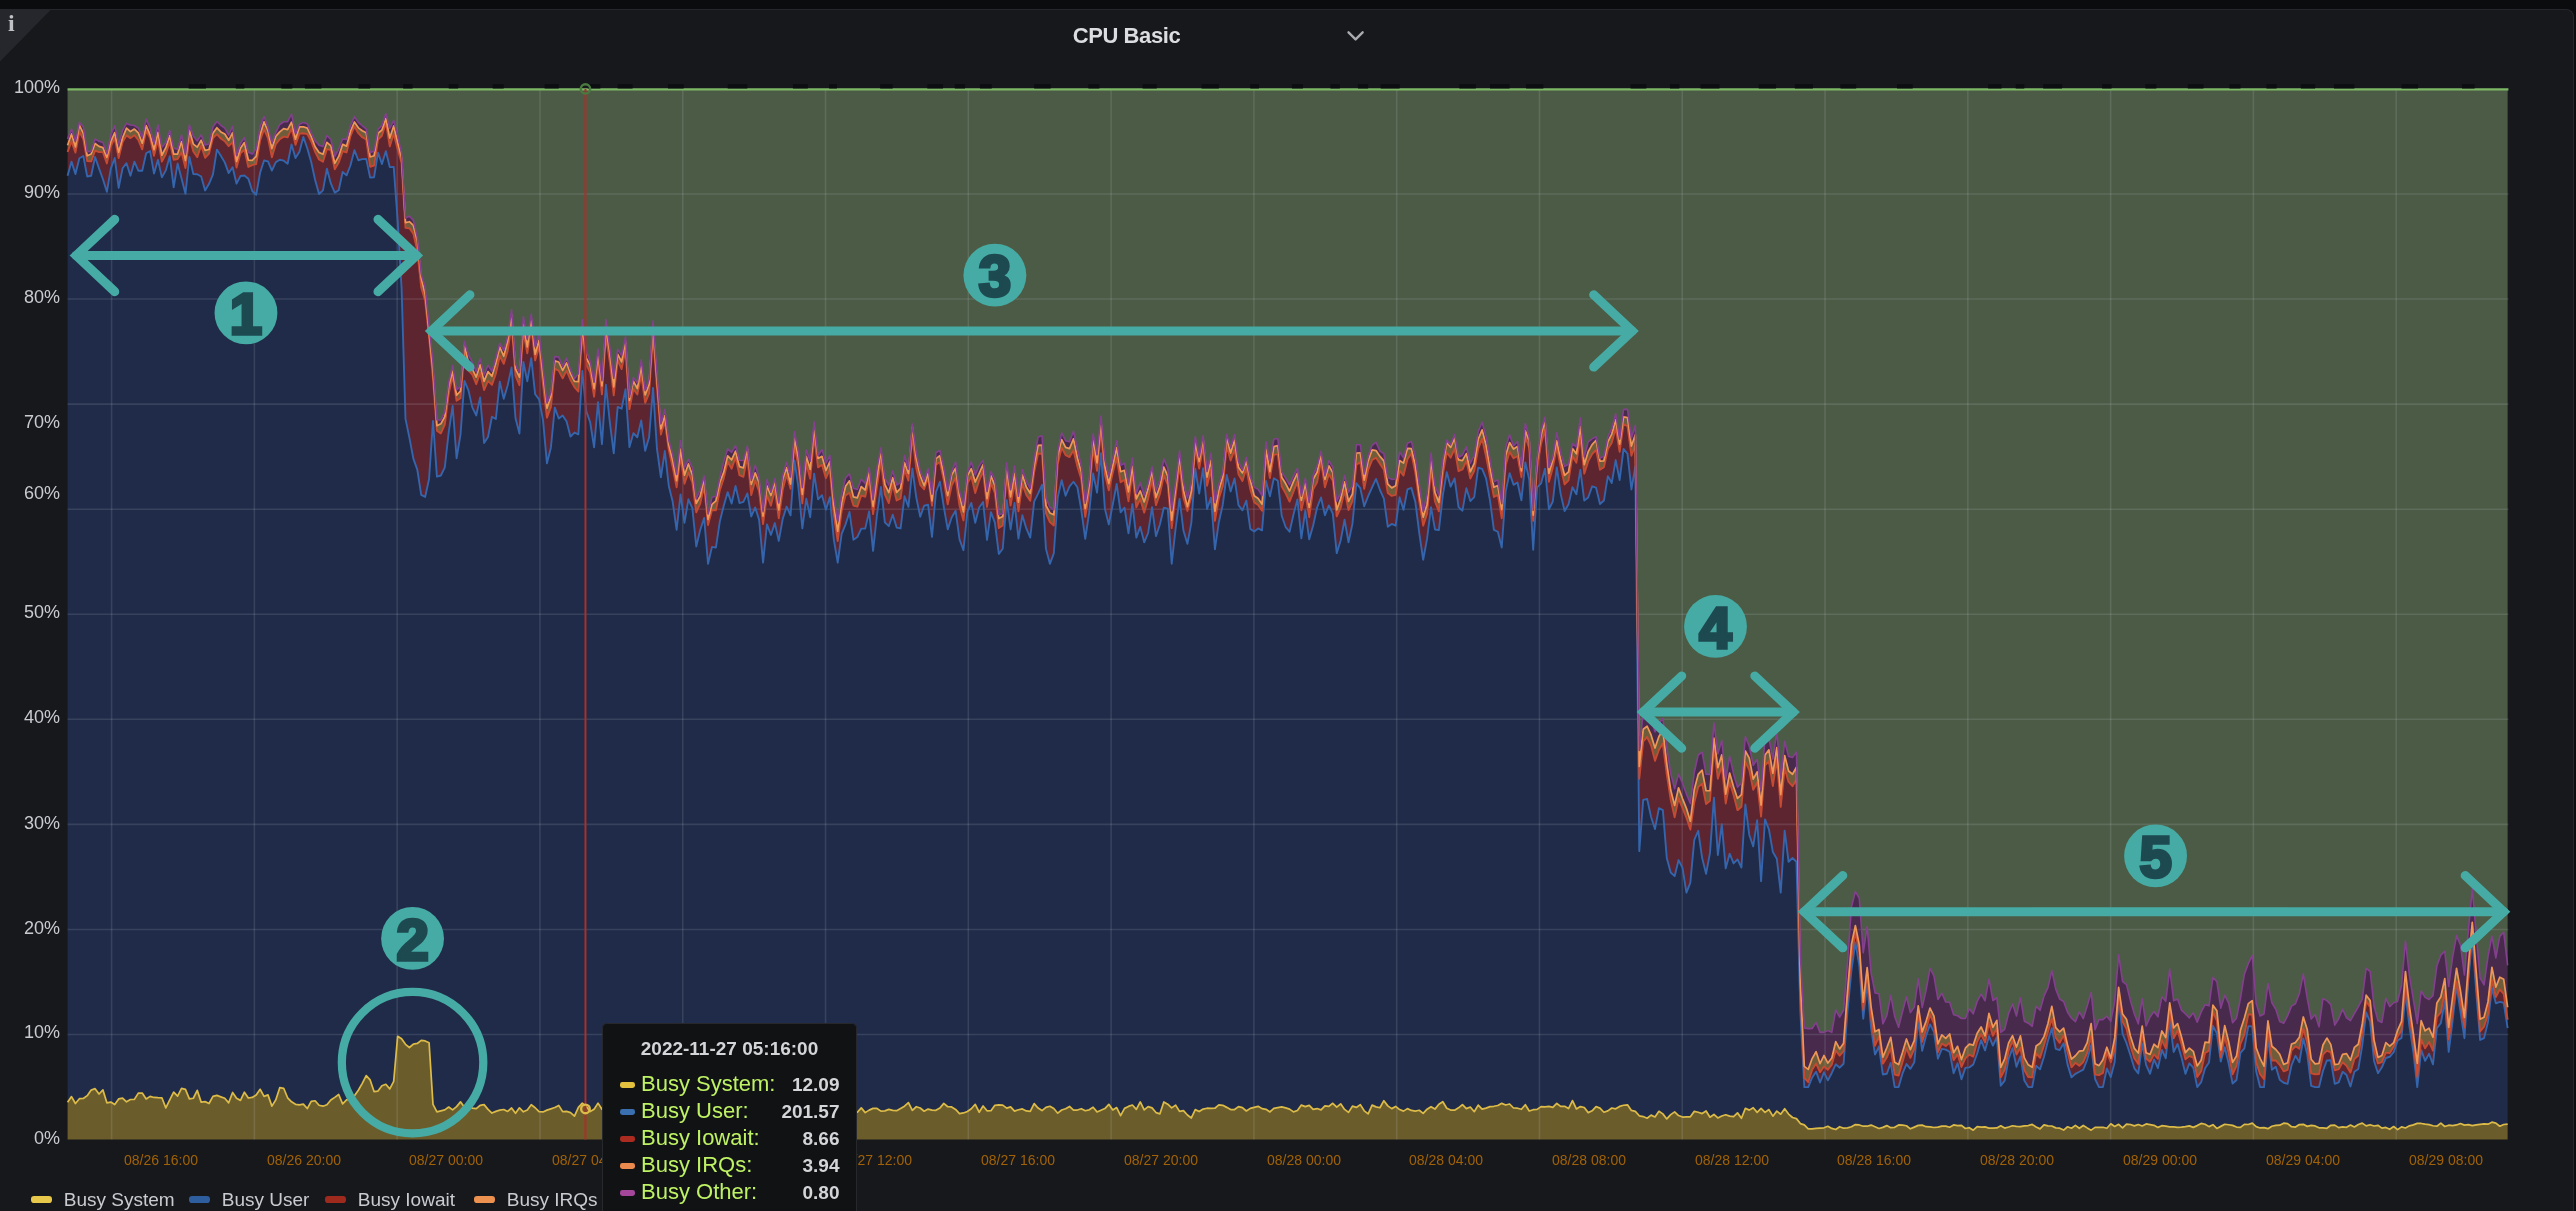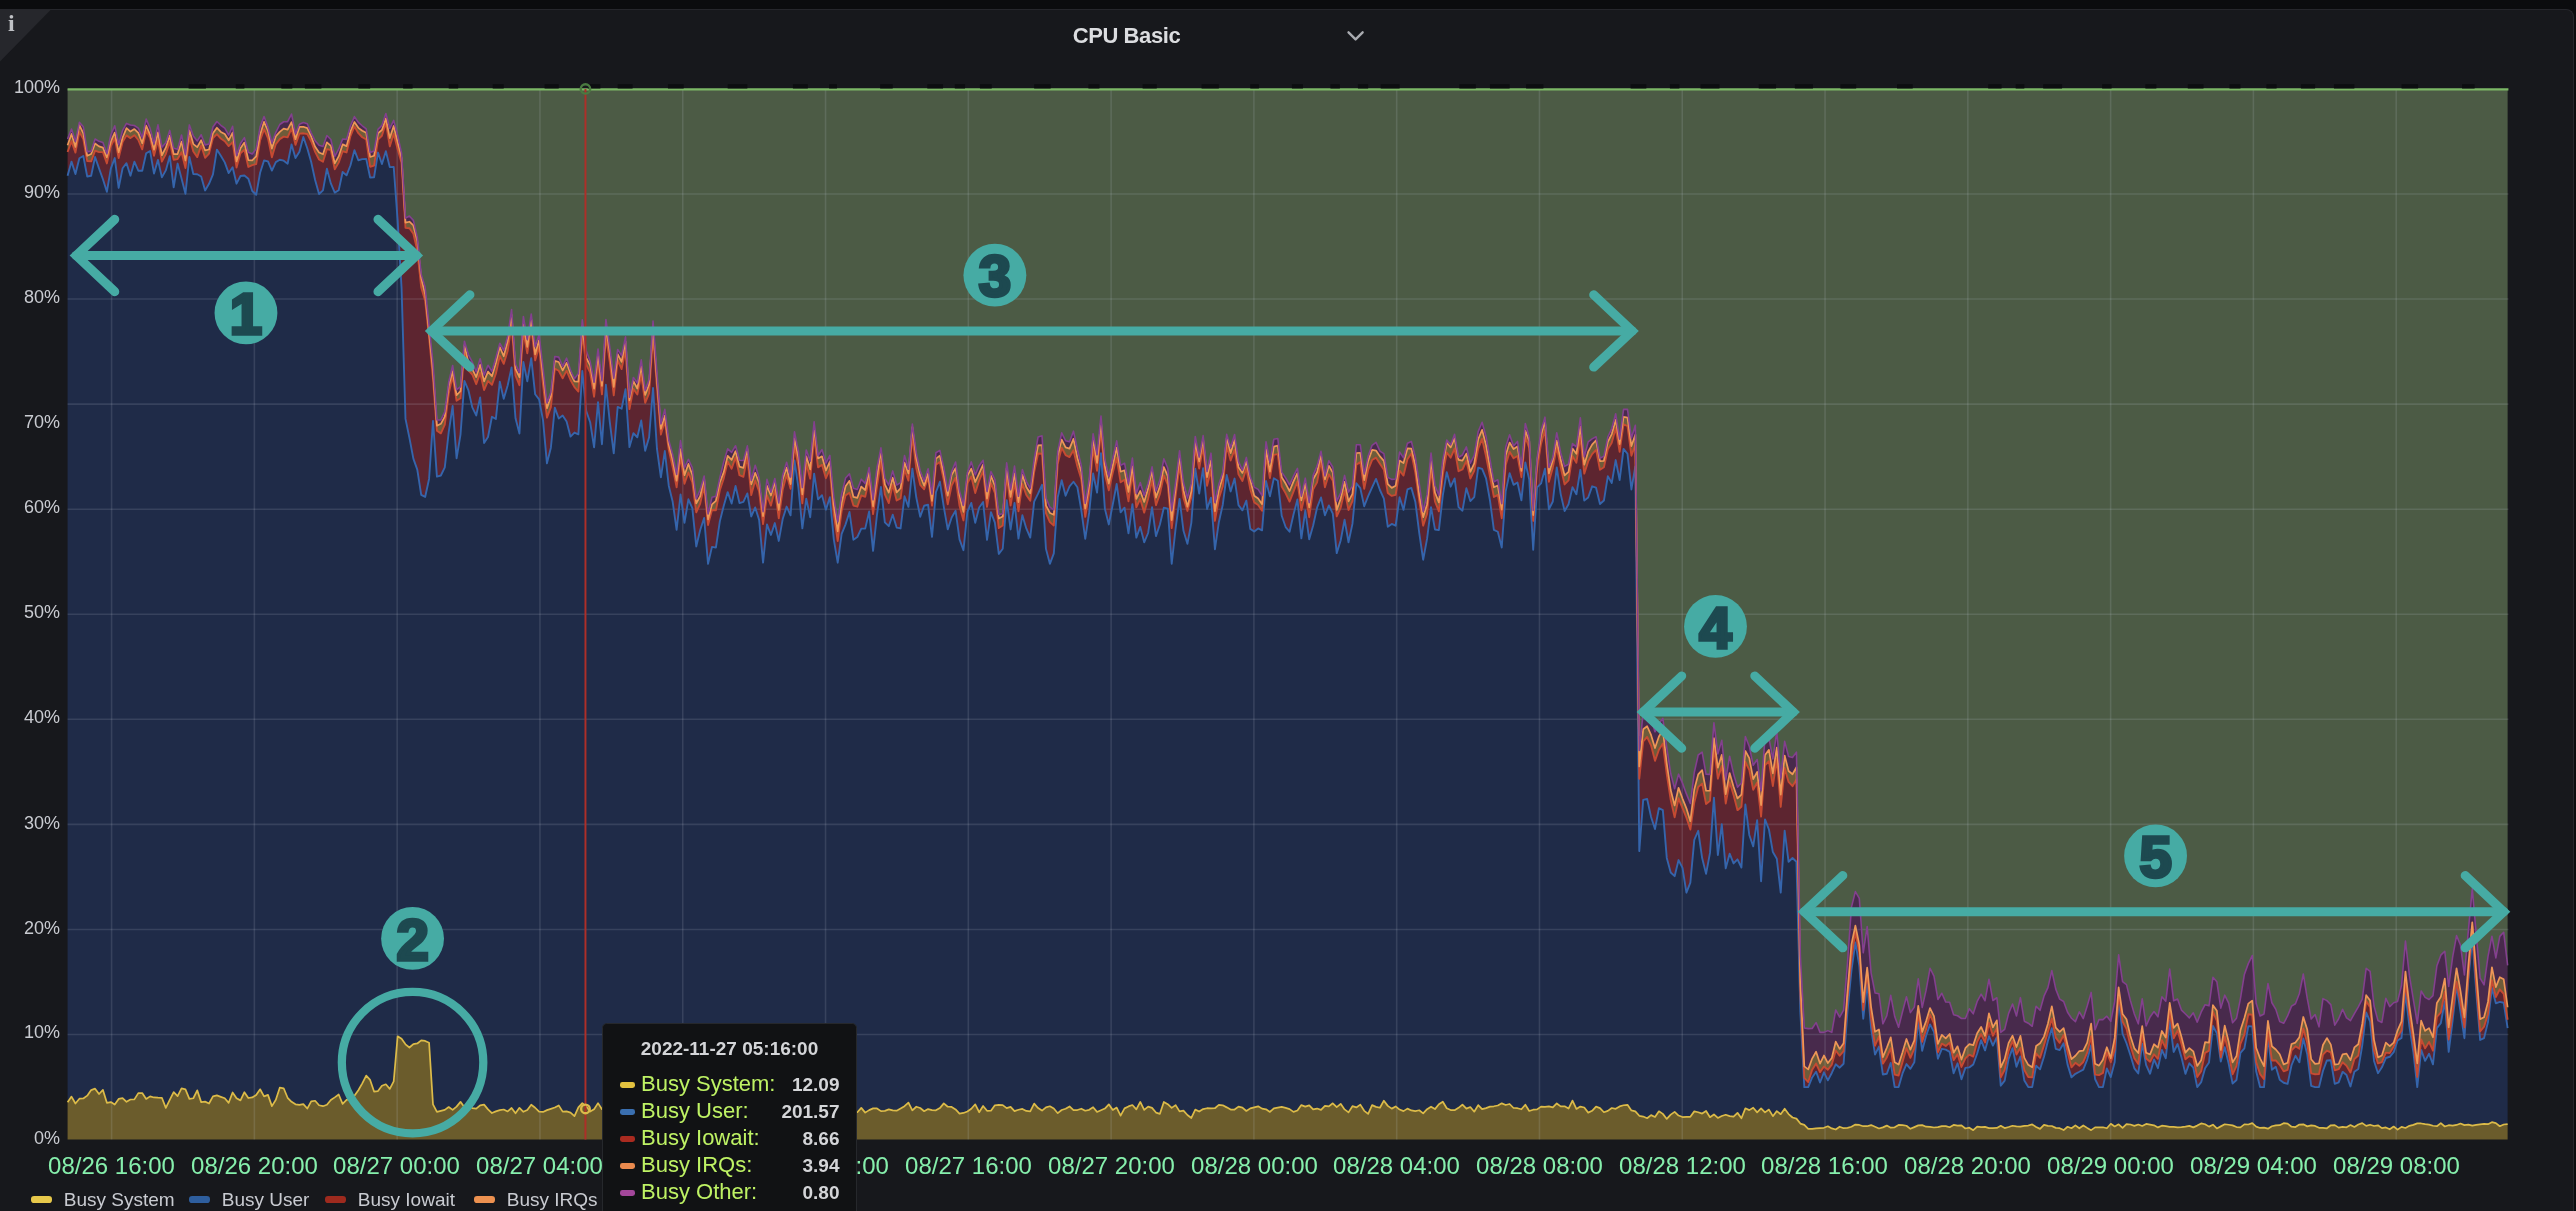--- a/index.html
+++ b/index.html
@@ -1,20 +1,20 @@
 <!DOCTYPE html>
 <html style="font-size:12.6px"><head><meta charset="utf-8">
 <style>
 html,body{margin:0;padding:0;background:#0b0c0e;width:2576px;height:1212px;overflow:hidden;font-family:"Liberation Sans",sans-serif}
 #panel{position:absolute;left:0;top:8.6px;width:2573px;height:1203px;background:#17181c;border-top:0.8px solid #26272c;border-right:0.8px solid #26272c;border-radius:0 7.9px 0 0}
 #corner{position:absolute;left:0;top:8.6px;width:52px;height:53px;background:#26272c;clip-path:polygon(0 0,100% 0,0 100%)}
 #corner span{position:absolute;left:7.9px;top:1.6px;font-family:"Liberation Serif",serif;font-weight:bold;font-size:24px;color:#bfc1c5}
 #title{position:absolute;left:0;top:23px;width:2253px;text-align:center;font-size:22px;font-weight:bold;color:#dcdde0;letter-spacing:-0.4px}
 .yl{position:absolute;left:0;width:60px;text-align:right;font-size:18px;color:#c9cbd1}
-.xl{position:absolute;top:1152px;width:173px;text-align:center;font-size:24px;color:#86efac}
+.xl{position:absolute;top:1152px;width:173px;text-align:right;font-size:14px;color:#a16207}
 .lg{position:absolute;top:1189px;height:23.6px;font-size:19px;color:#c9cbd1;white-space:nowrap}
 .dash{display:inline-block;width:21px;height:7px;border-radius:3.1px;margin-right:11.8px;vertical-align:middle;position:relative;top:-1.6px}
 #tt{position:absolute;left:602px;top:1023px;width:255px;height:204px;background:#111214;border:0.8px solid #26282c;border-radius:4.7px;box-sizing:border-box}
 .tt-h{text-align:center;font-size:19px;font-weight:bold;color:#d4d5d8;margin-top:14px}
 .tt-r{position:relative;height:27px;margin-top:0}
 .tt-r:nth-child(2){margin-top:11px}
 .tdash{position:absolute;left:16.5px;top:11px;width:15.7px;height:5.5px;border-radius:2.4px}
 .tl{position:absolute;left:38px;top:0;font-size:22px;color:#bef264}
 .tv{position:absolute;right:16.5px;top:3.1px;font-size:19px;font-weight:bold;color:#d4d5d8}
 </style></head>
@@ -152,21 +152,21 @@
 <div id="corner">
     <span>i</span>
   </div>
 <div id="title">CPU Basic</div>
 <div class="yl" style="top:1128px">0%</div>
 <div class="yl" style="top:1022px">10%</div>
 <div class="yl" style="top:918px">20%</div>
 <div class="yl" style="top:813px">30%</div>
 <div class="yl" style="top:707px">40%</div>
 <div class="yl" style="top:602px">50%</div>
-<div class="yl" style="top:497px">60%</div>
+<div class="yl" style="top:483px">60%</div>
 <div class="yl" style="top:412px">70%</div>
 <div class="yl" style="top:287px">80%</div>
 <div class="yl" style="top:182px">90%</div>
 <div class="yl" style="top:77px">100%</div>
 <div class="xl" style="left:25px">08/26 16:00</div>
 <div class="xl" style="left:168px">08/26 20:00</div>
 <div class="xl" style="left:310px">08/27 00:00</div>
 <div class="xl" style="left:453px">08/27 04:00</div>
 <div class="xl" style="left:596px">08/27 08:00</div>
 <div class="xl" style="left:739px">08/27 12:00</div>

